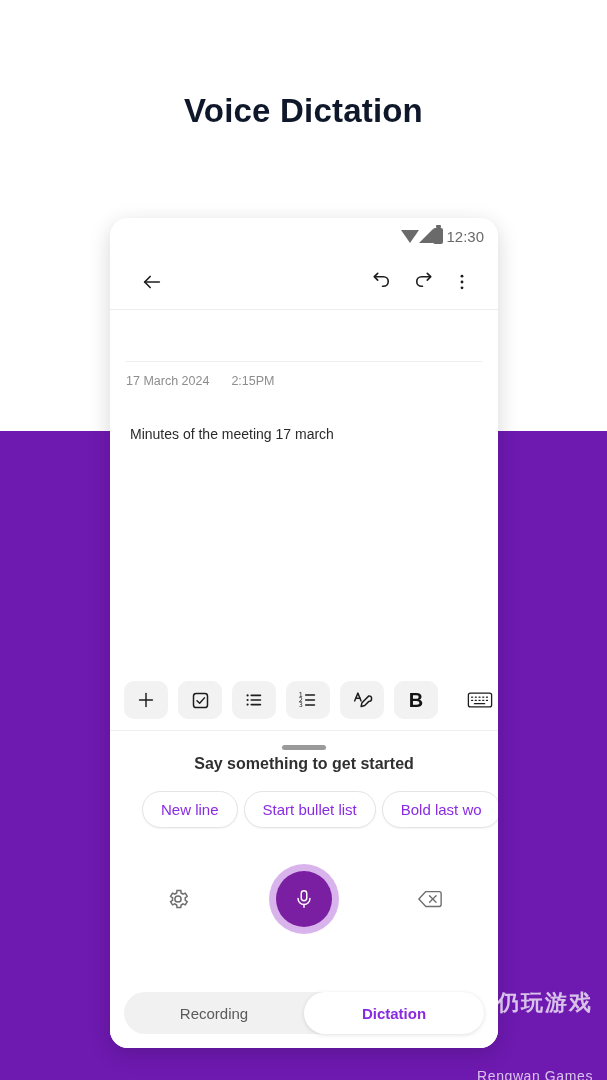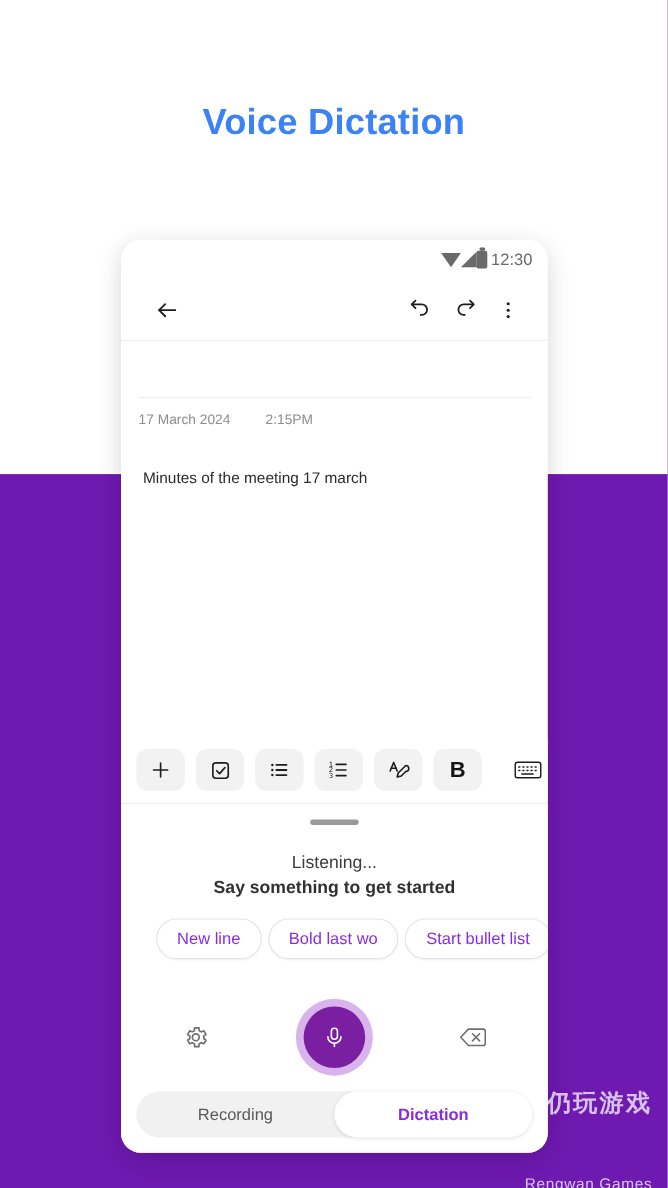--- a/index.html
+++ b/index.html
@@ -15,21 +15,21 @@
     position: absolute; left: 0; top: 431px;
     width: 607px; height: 649px;
     background: #6E19B0;
   }
 
   
   .headline {
     position: absolute; left: 0; top: 92px; width: 607px;
     text-align: center;
     font-size: 33px; font-weight: bold;
-    color: #3b82f6;
+    color: #0f172a;
     letter-spacing: .2px;
   }
 
   
   .phone {
     position: absolute; left: 110px; top: 218px;
     width: 388px; height: 830px;
     background: #ffffff;
     border-radius: 18px;
     box-shadow: 0 6px 22px rgba(0,0,0,0.16);
@@ -72,21 +72,21 @@
   }
   .appbar svg { display: block; }
 
   
   .title-field {
     height: 52px;
     border-bottom: 1px solid #eeeeee;
     margin: 0 16px;
   }
   .meta-row {
-    display: flex; gap: 32px; padding: 12px 16px 0 16px;
+    display: flex; gap: 22px; padding: 12px 16px 0 16px;
     font-size: 12.5px; color: #8d8d8d;
   }
   .note-body {
     padding: 38px 16px 0 20px;
     font-size: 14px; color: #2b2b2b;
   }
 
   
   .format-bar {
     position: absolute; left: 0; right: 0; top: 454px;
@@ -313,27 +313,26 @@
           <line x1="17" y1="10.5" x2="18" y2="10.5"></line>
           <line x1="21" y1="10.5" x2="22" y2="10.5"></line>
         <line x1="8" y1="14" x2="19" y2="14"></line>
       </svg>
     </div>
   </div>
 
   <div class="sheet">
     <div class="grabber"></div>
 
-    <div class="listening">Listening...</div>
     <div class="say-something">Say something to get started</div>
 
     <div class="chips">
       <div class="chip">New line</div>
+      <div class="chip">Start bullet list</div>
       <div class="chip clipped">Bold last wo</div>
-      <div class="chip">Start bullet list</div>
     </div>
 
     <div class="mic-row">
       <div class="side-ico">
         <svg width="24" height="24" viewBox="0 0 24 24" fill="none" stroke="#6e6e6e" stroke-width="1.5">
           <circle cx="12" cy="12" r="3.1"></circle>
           <path d="M19.2 13.1a7.6 7.6 0 0 0 0-2.2l2-1.5-1.9-3.3-2.3 1a7.5 7.5 0 0 0-1.9-1.1l-.3-2.5h-3.8l-.3 2.5a7.5 7.5 0 0 0-1.9 1.1l-2.3-1L4.6 9.4l2 1.5a7.6 7.6 0 0 0 0 2.2l-2 1.5 1.9 3.3 2.3-1a7.5 7.5 0 0 0 1.9 1.1l.3 2.5h3.8l.3-2.5a7.5 7.5 0 0 0 1.9-1.1l2.3 1 1.9-3.3z"></path>
         </svg>
       </div>
 

